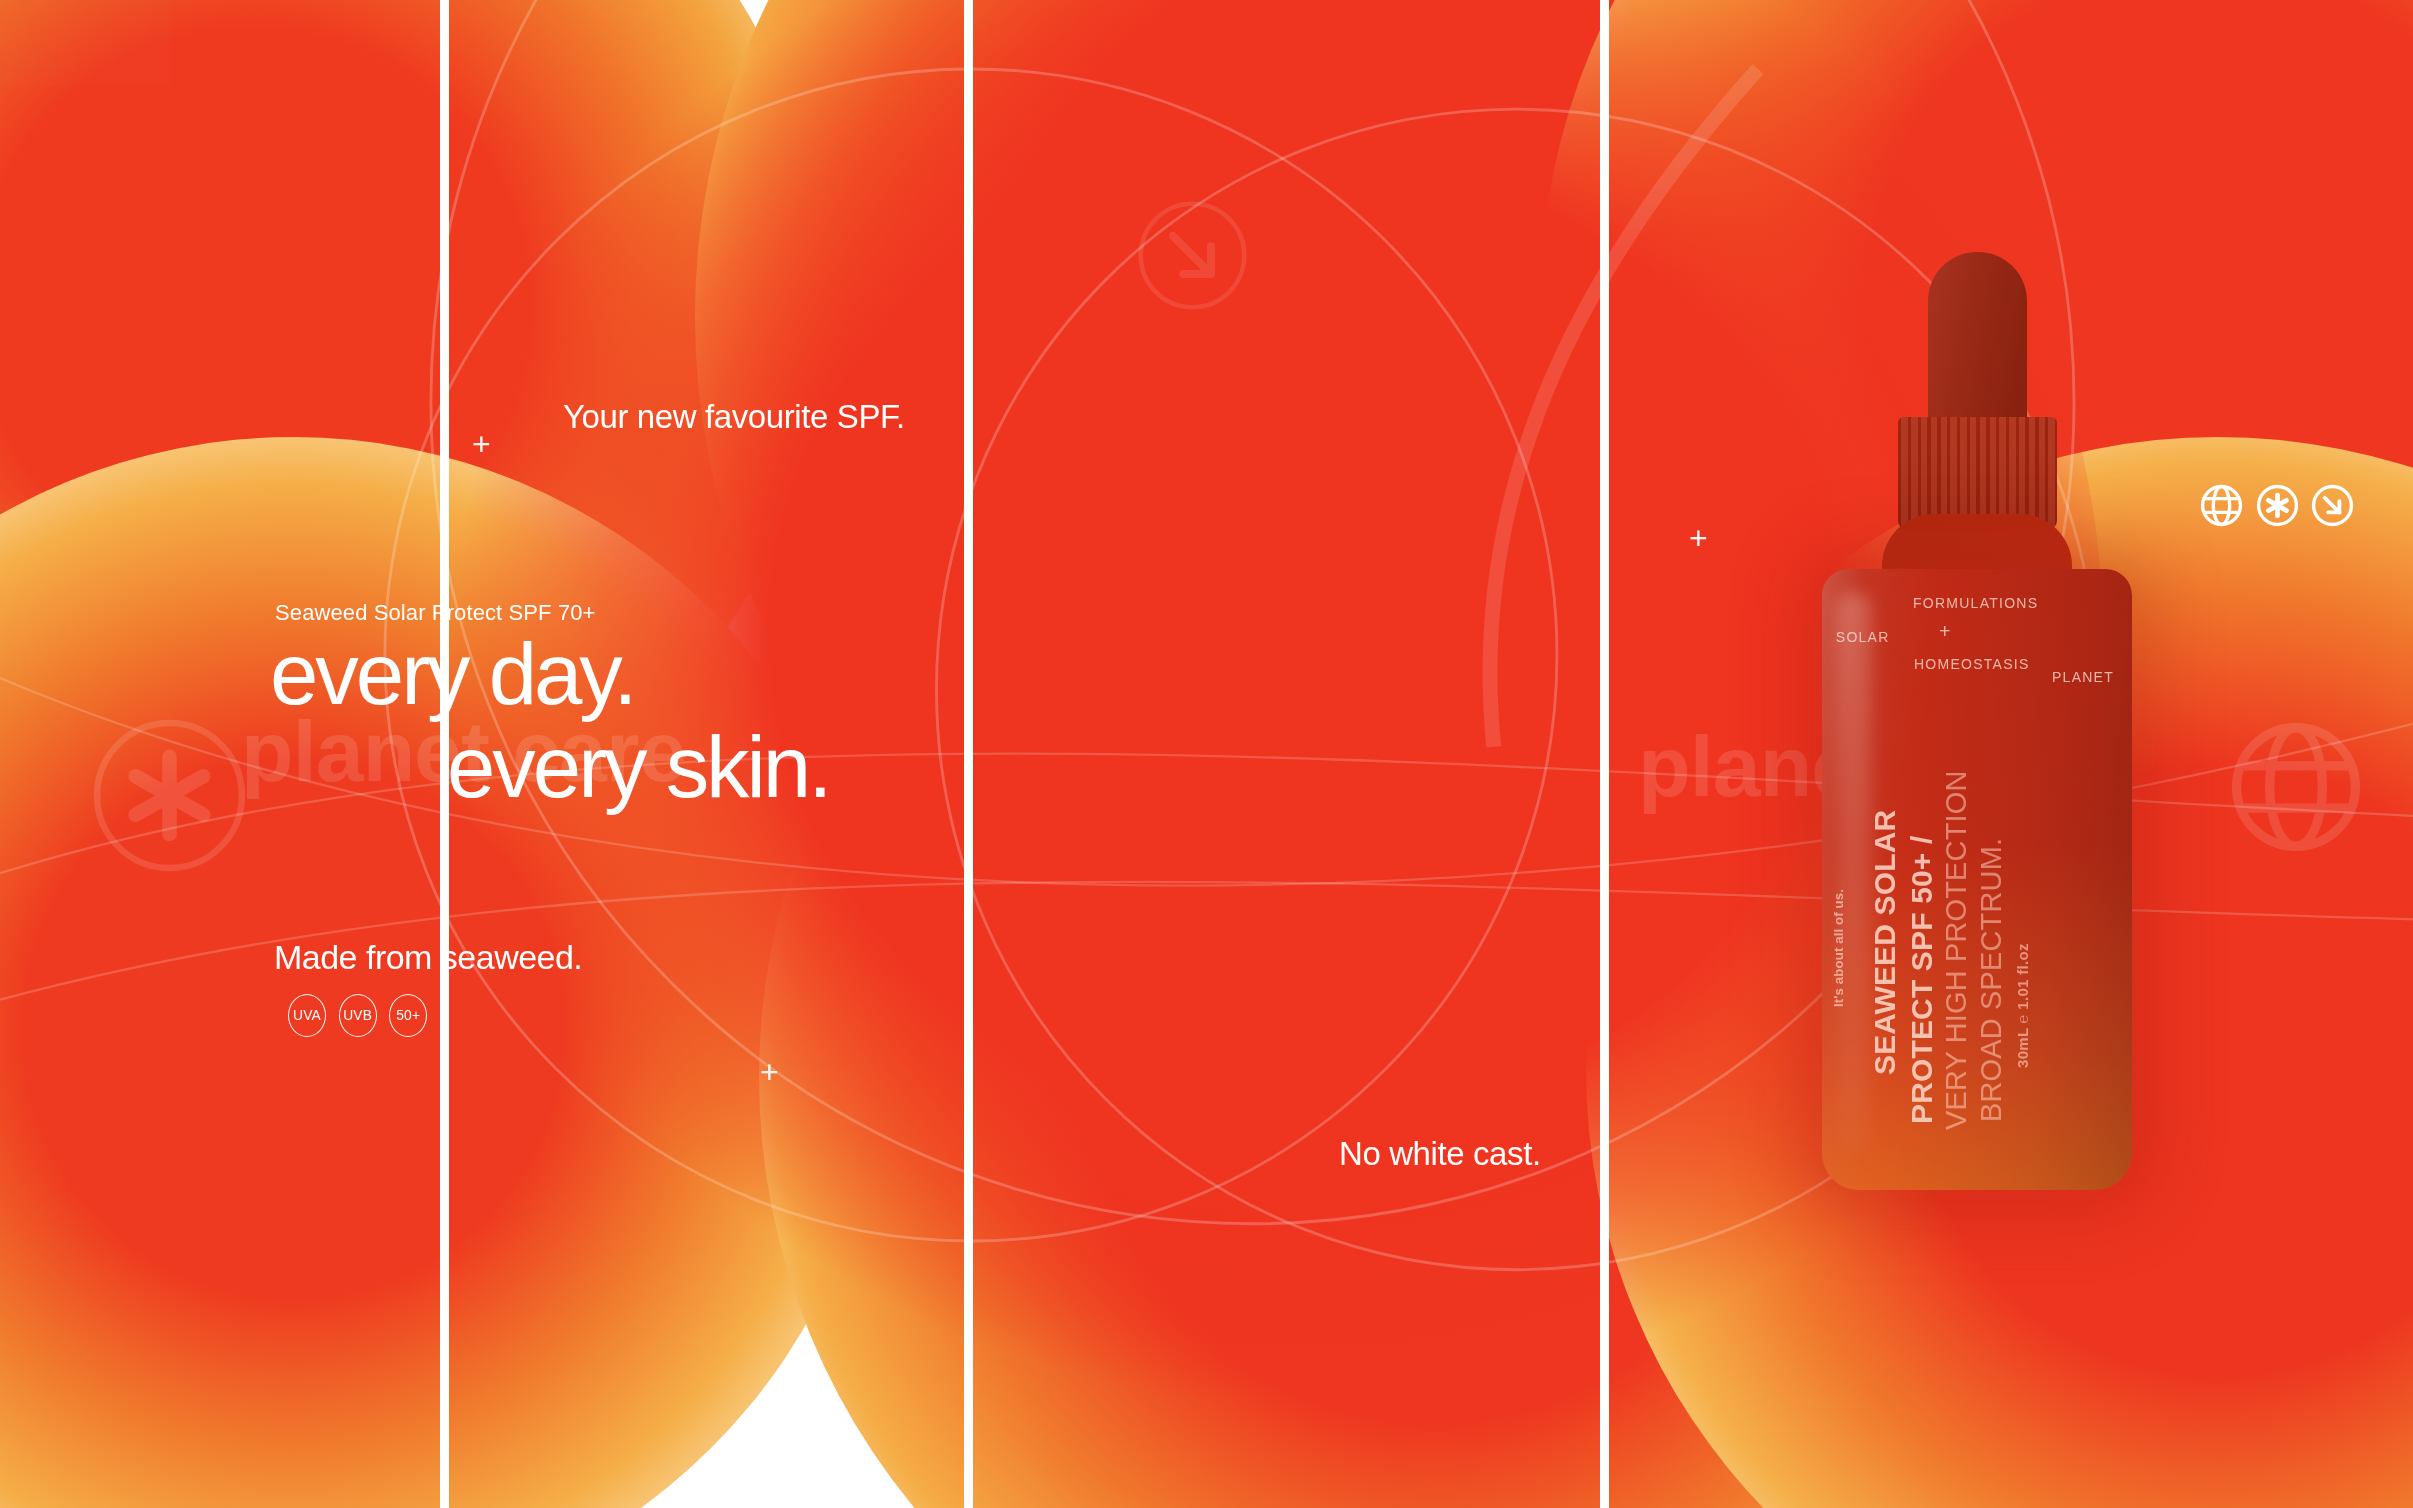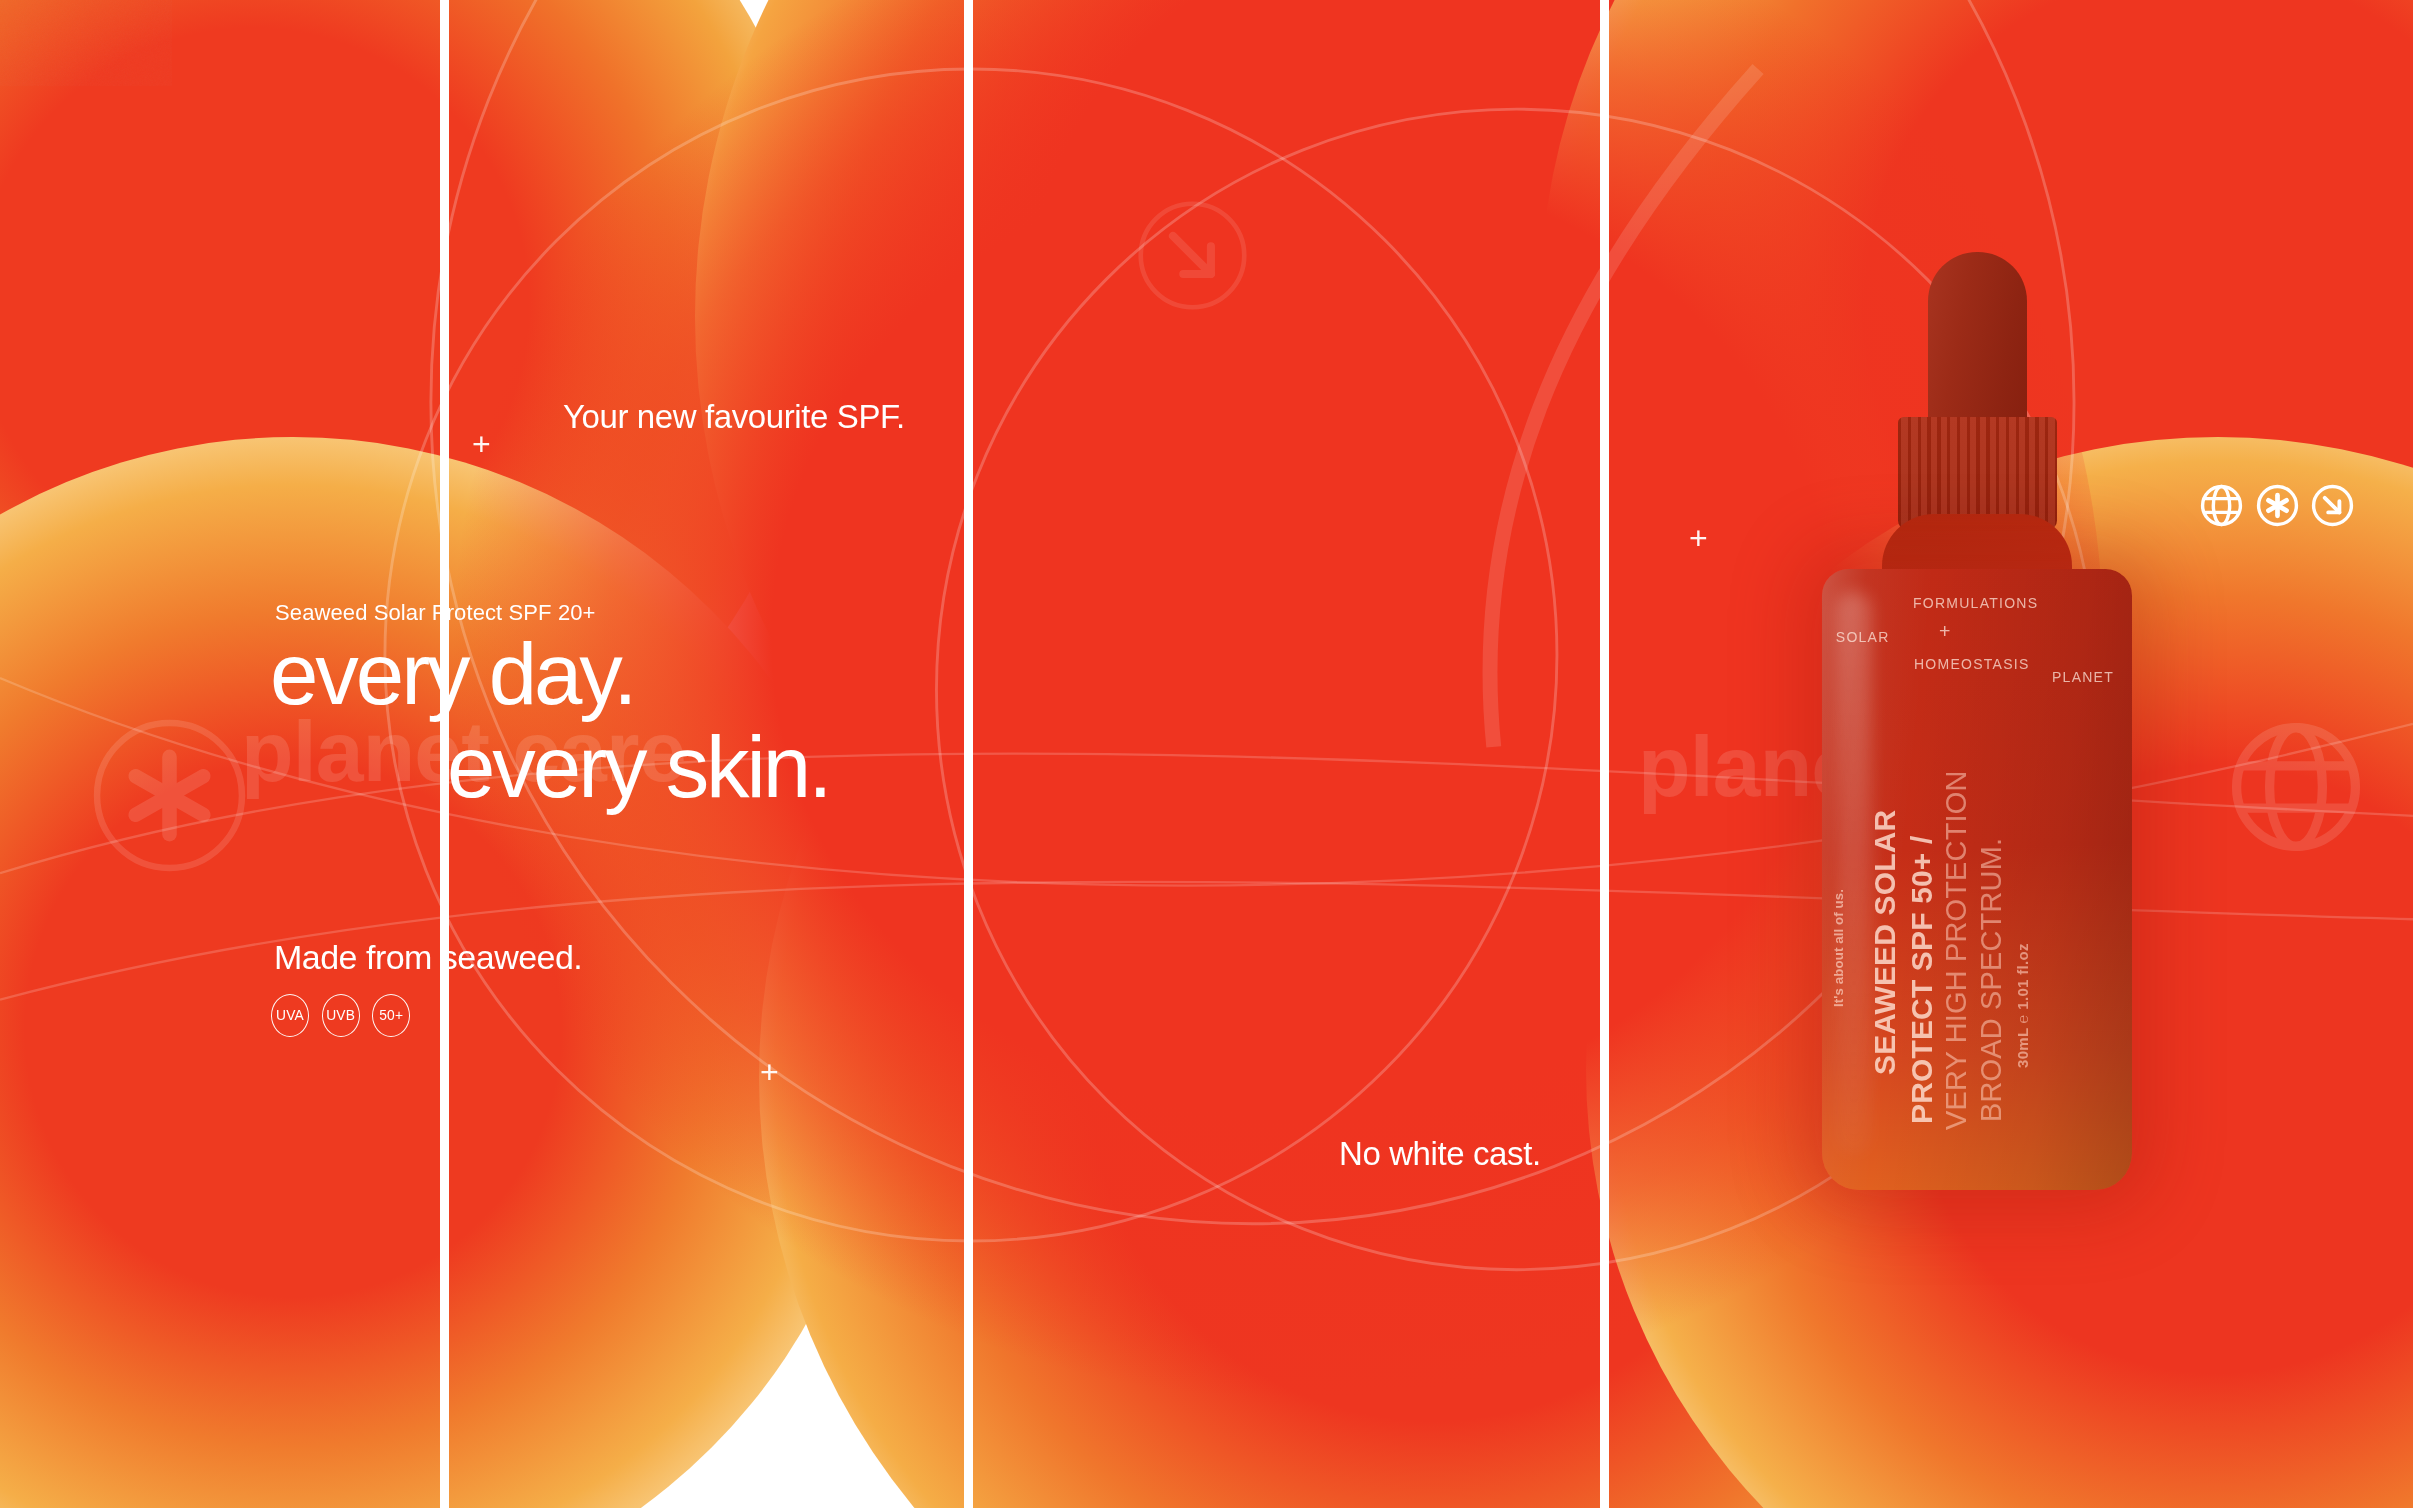--- a/index.html
+++ b/index.html
@@ -337,31 +337,31 @@
       <line x1="6" y1="66" x2="94" y2="66" stroke="#ffffff" stroke-width="7"></line>
     </svg>
   </div>
 
   <div class="gutter" style="left:440px; width:9.2px;"></div>
   <div class="gutter" style="left:964px; width:9.2px;"></div>
   <div class="gutter" style="left:1600px; width:9.2px;"></div>
 
   <div class="copy tag" style="left:563px; top:353px;margin-top:45px;">Your new favourite SPF.</div>
 
-  <div class="copy eyebrow" style="left:275px; top:600px;">Seaweed Solar Protect SPF 20+</div>
+  <div class="copy eyebrow" style="left:275px; top:600px;">Seaweed Solar Protect SPF 70+</div>
 
   <div class="copy hero-line" style="left:447px; top:721px;">every skin.</div>
 
   <div class="copy hero-line" style="left:270px; top:628px;">every day.</div>
 
   <div class="copy sub" style="left:274px; top:938px;">Made from seaweed.</div>
 
   <div class="copy tag" style="left:1339px; top:1135px;">No white cast.</div>
 
-  <div class="badges" style="left:271px; top:994px;">
+  <div class="badges" style="left:288px; top:994px;">
     <div class="badge">
       <span>UVA</span>
     </div>
     <div class="badge">
       <span>UVB</span>
     </div>
     <div class="badge">
       <span>50+</span>
     </div>
   </div>

